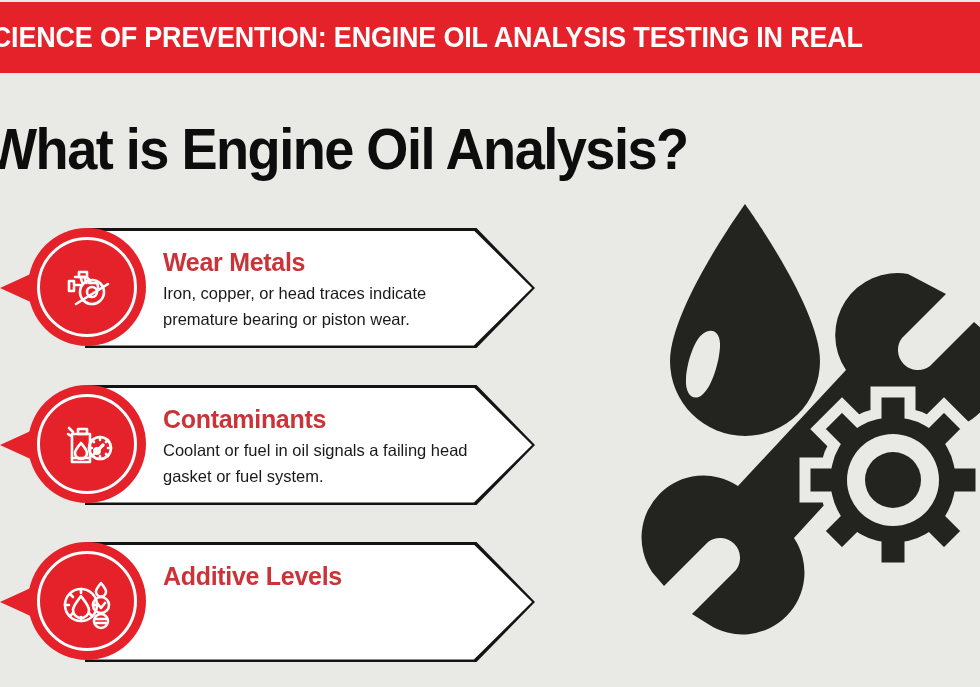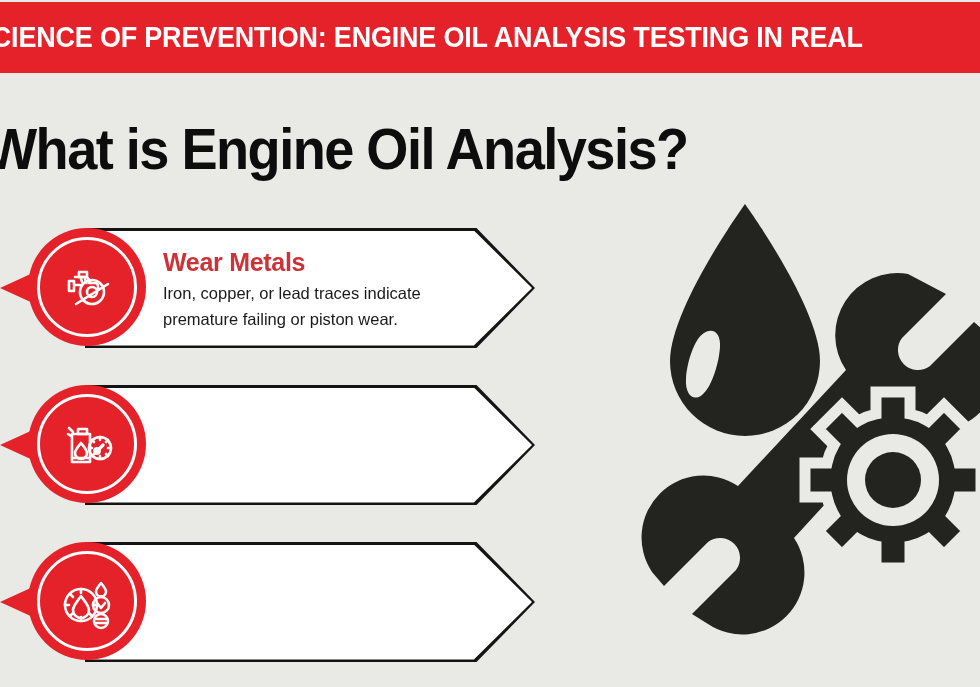--- a/index.html
+++ b/index.html
@@ -164,21 +164,21 @@
           <circle cx="37" cy="37" r="12"></circle>
           <circle cx="37" cy="37" r="5"></circle>
           <path d="M25 30 h-6 v-4 h-5 v10 h5 v-4"></path>
           <path d="M26 24 l1.5 4 M30 24 l1.5 4 M34 24.5 l1.5 3.5"></path>
           <path d="M21 49 L53 29"></path>
         </svg>
       </div>
     </div>
     <div class="card-text">
       <div class="card-heading">Wear Metals</div>
-      <div class="card-desc">Iron, copper, or lead traces indicate premature failing or piston wear.</div>
+      <div class="card-desc">Iron, copper, or head traces indicate premature bearing or piston wear.</div>
     </div>
   </div>
 
   <div class="card">
     <div class="card-point"></div>
     <div class="card-body-outline">
       <div class="card-body-fill"></div>
     </div>
     <div class="badge">
       <div class="badge-ring"></div>
@@ -190,20 +190,24 @@
           <path d="M26 31 c4 5 6 7 6 10 a6 6 0 0 1 -12 0 c0 -3 2 -5 6 -10 z"></path>
           <path d="M17 46 h18"></path>
           <circle cx="45" cy="36" r="11"></circle>
           <path d="M45 25 v3 M45 44 v3 M34 36 h3 M53 36 h3
                    M37 28 l2 2 M51 42 l2 2 M37 44 l2 -2 M51 30 l2 -2"></path>
           <path d="M41 40 l7 -7" stroke-width="3.4"></path>
           <circle cx="42" cy="39" r="2.6"></circle>
         </svg>
       </div>
     </div>
+    <div class="card-text">
+      <div class="card-heading">Contaminants</div>
+      <div class="card-desc">Coolant or fuel in oil signals a failing head gasket or fuel system.</div>
+    </div>
   </div>
 
   <div class="card">
     <div class="card-point"></div>
     <div class="card-body-outline">
       <div class="card-body-fill"></div>
     </div>
     <div class="badge">
       <div class="badge-ring"></div>
       <div class="badge-icon">
@@ -214,20 +218,21 @@
           <path d="M26 27 c5 7 8 10 8 14 a8 8 0 0 1 -16 0 c0 -4 3 -7 8 -14 z"></path>
           <path d="M46 14 c3 4 5 6 5 8.5 a5 5 0 0 1 -10 0 c0 -2.5 2 -4.5 5 -8.5 z"></path>
           <circle cx="46" cy="36" r="8"></circle>
           <path d="M42 34 l4 5 l4 -5"></path>
           <circle cx="46" cy="52" r="7"></circle>
           <path d="M41 50 h10 M41 54 h10"></path>
         </svg>
       </div>
     </div>
     <div class="card-text">
+      <div class="card-heading">Additive Levels</div>
     </div>
   </div>
 
 </div>
 
 <div class="illustration">
   <svg viewBox="0 0 380 480" fill="#23231F">
 
     <g>
       <path d="M133 18

